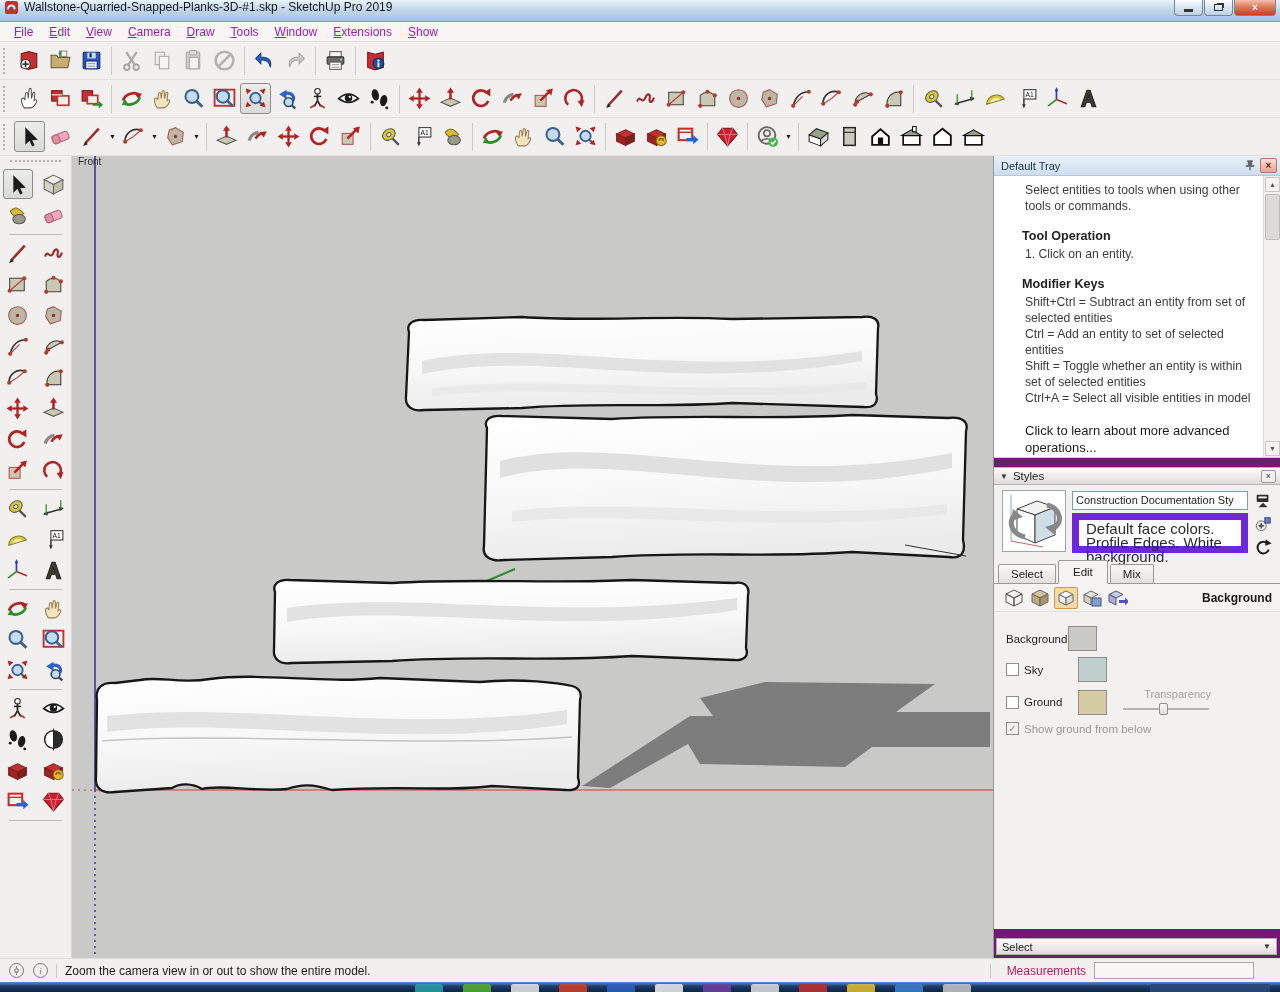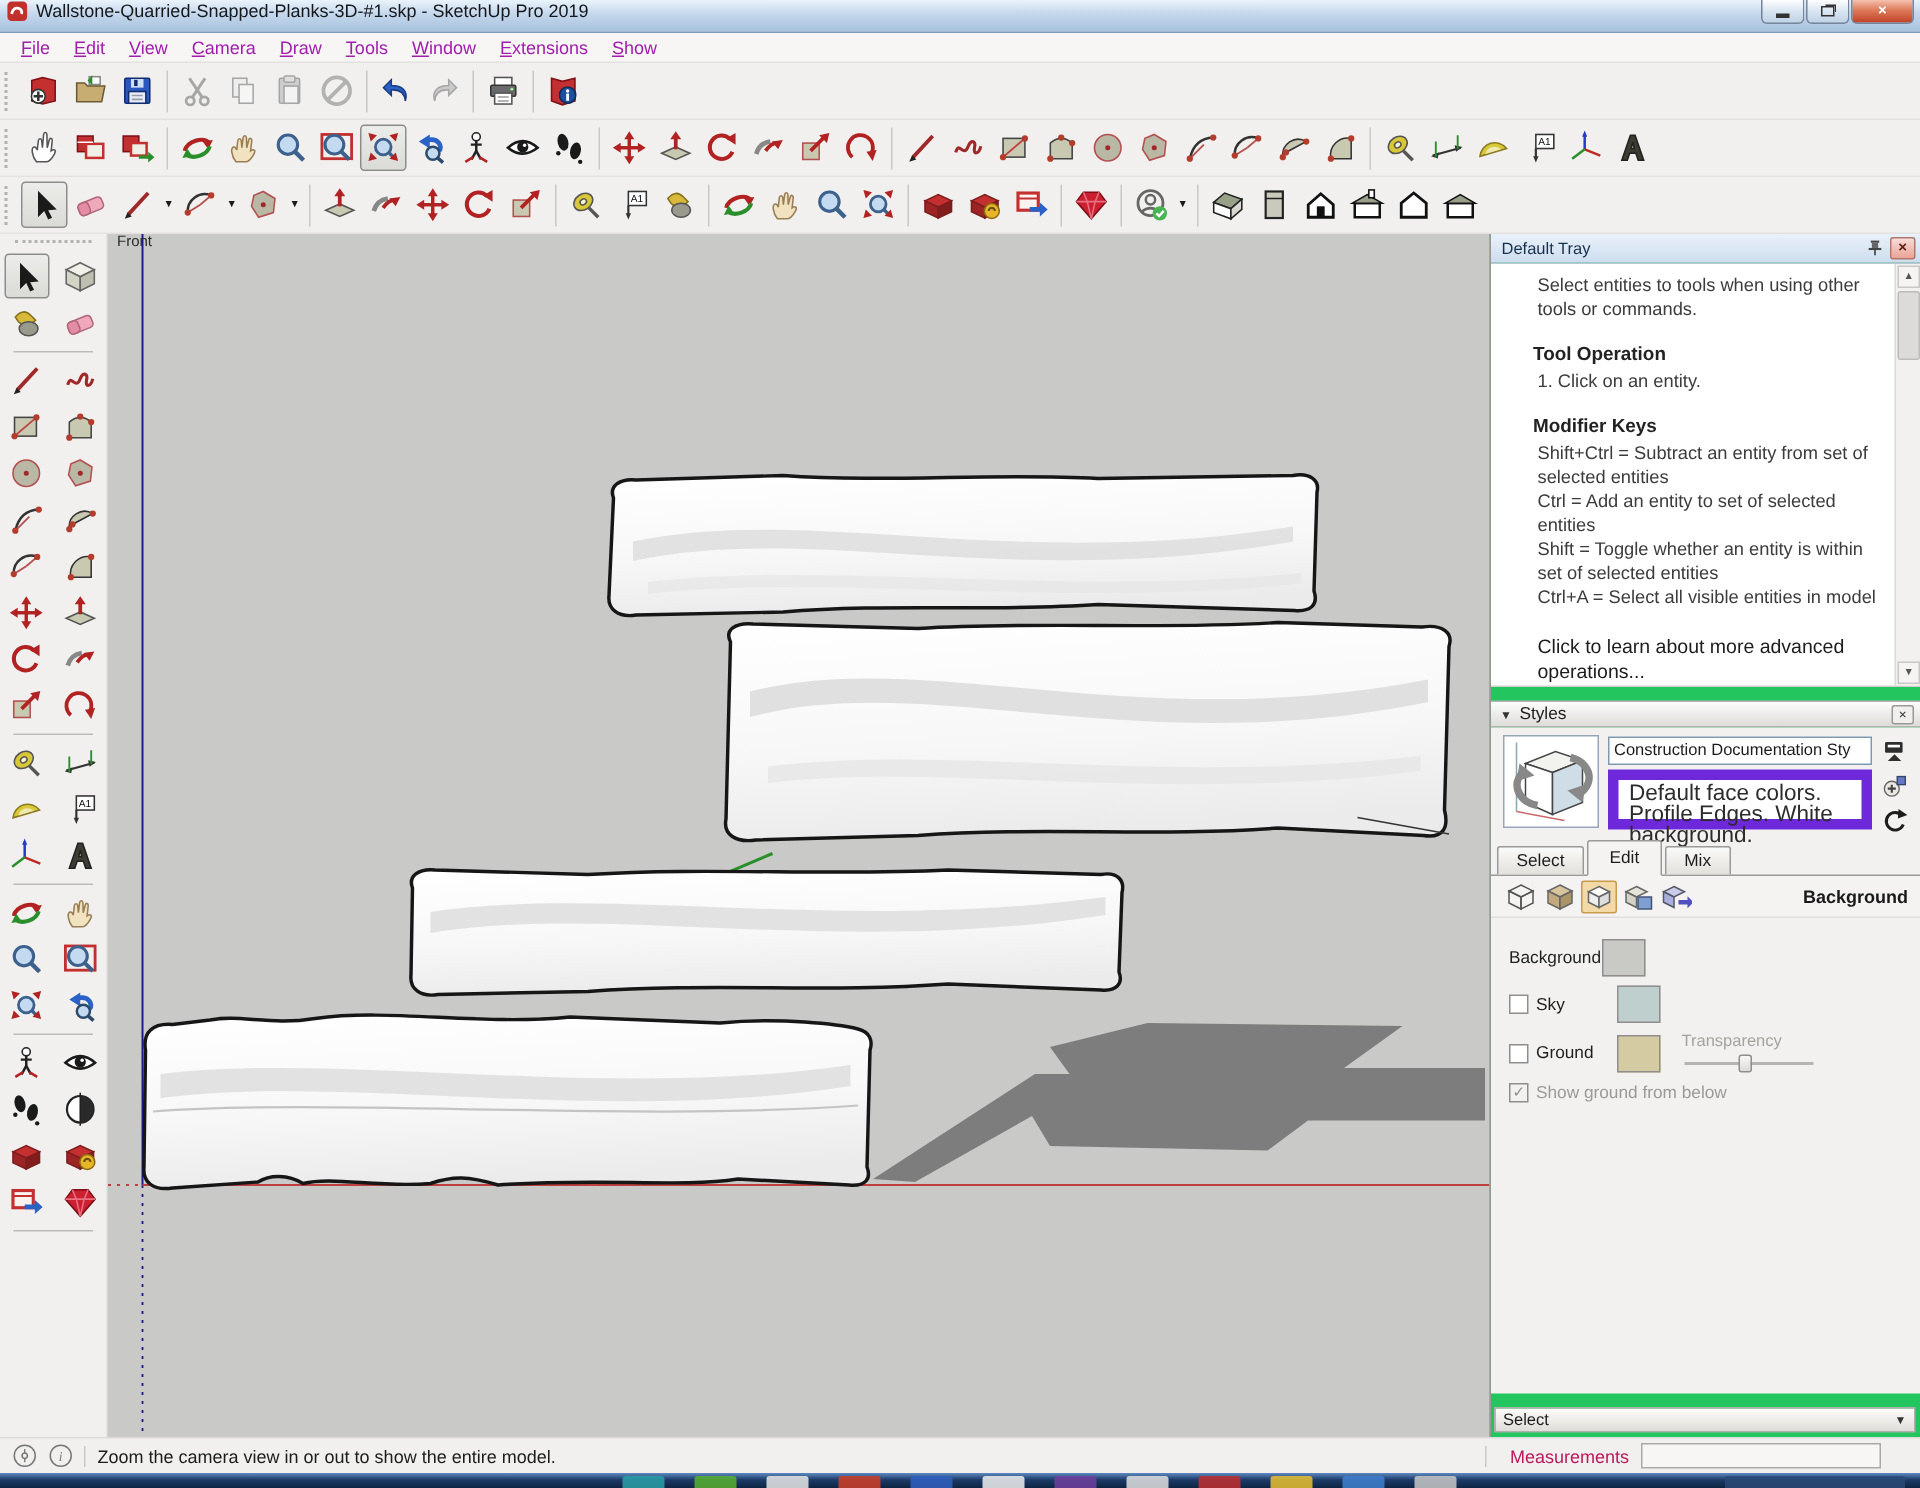--- a/index.html
+++ b/index.html
@@ -29,21 +29,21 @@
 
 #main{position:absolute;left:0;top:156px;width:1280px;height:802px;display:flex}
 #palette{width:72px;height:802px;background:#f1f0ee;border-right:1px solid #d8d7d5;padding-top:4px}
 #palette .pgrip{height:5px;border-top:2px dotted #b3b2b0;margin:0 10px 4px 10px}
 .prow{display:flex;justify-content:center;gap:6px;margin:1px 0}
 .prow .tbtn{width:30px;height:30px}
 .psep{height:1px;background:#bcbbb9;margin:4px 9px 3px 9px}
 #canvaswrap{width:921px;height:802px;position:relative;background:#c9c9c7}
 #viewlabel{position:absolute;left:6px;top:0;font-size:10px;color:#2b2b2b;z-index:5}
 
-#tray{width:287px;height:802px;background:#22c55e;border-left:1px solid #989side;position:relative}
+#tray{width:287px;height:802px;background:#701a75;border-left:1px solid #989side;position:relative}
 #trayhdr{height:20px;background:linear-gradient(#e9f1fa,#cdddee);border-bottom:1px solid #b8c6d6;display:flex;align-items:center;padding:0 3px 0 7px}
 #trayhdr .t{font-size:11px;color:#17304d;flex:1}
 .hbtn{width:17px;height:15px;display:flex;align-items:center;justify-content:center;margin-left:2px}
 .hbtn.close{border:1px solid #b2756b;background:linear-gradient(#f7ddd6,#eba396);border-radius:2px;color:#5d1f16;font-size:10px;font-weight:bold}
 #instructor{position:relative;height:282px;background:#fff;border-bottom:1px solid #d0cfcd;overflow:hidden}
 #instrtext{position:absolute;left:0;top:0;right:17px;bottom:0;padding:6px 10px 6px 31px;font-size:12.2px;color:#3c3c3c;line-height:16px}
 #instrtext h4{font-size:12.6px;color:#222;margin:14px 0 2px -3px}
 #instrtext .link{font-weight:normal;font-size:13px;color:#1c1c1c;margin-top:16px;line-height:17px}
 #iscroll{position:absolute;right:0;top:0;width:17px;bottom:0;background:#f2f1ef;border-left:1px solid #dcdbd9}
 .sarrow{position:absolute;left:1px;width:15px;height:15px;background:#f5f4f2;border:1px solid #c9c8c6;color:#555;font-size:7px;display:flex;align-items:center;justify-content:center}
@@ -69,21 +69,21 @@
 .ebtn.active{background:#f3d9a8;border-color:#c89a4e}
 #editstrip .cap{margin-left:auto;font-size:12px;font-weight:bold;color:#1a1a1a}
 #bgsettings{background:#f2f1ef;padding:14px 10px 0 12px;font-size:11.5px;color:#1f1f1f;height:317px}
 .setrow{display:flex;align-items:center;margin-bottom:6px}
 .setrow .lab{width:62px}
 .swatch{width:29px;height:25px;border:1px solid #8f8e8c}
 .cb{width:13px;height:13px;border:1px solid #8f8e8c;background:#fff;margin-right:5px;flex:none;font-size:10px;line-height:11px;text-align:center;color:#8a8a88}
 .cb.checked{background:#f2f1ef}
 .dim{color:#9a9996}
 #transblock{margin-left:14px;width:90px}
-#transblock .tl{font-size:11px;color:#a4a3a0;text-align:left}
+#transblock .tl{font-size:11px;color:#a4a3a0;text-align:right}
 #slider{position:relative;height:14px;margin-top:2px}
 #slider .track{position:absolute;left:2px;right:2px;top:6px;height:2px;background:#b5b4b2}
 #slider .thumb{position:absolute;left:38px;top:1px;width:9px;height:12px;background:linear-gradient(#f8f8f6,#dcdbd9);border:1px solid #8f8e8c;border-radius:2px}
 #selectbar{position:absolute;left:2px;right:3px;bottom:3px;height:17px;background:linear-gradient(#fcfcfb,#dfddd9);border:1px solid #b0afad;display:flex;align-items:center;padding:0 5px}
 #selectbar .t{font-size:11px;color:#1c1c1c;flex:1}
 #selectbar .arr{font-size:8px;color:#333}
 
 #statusbar{position:absolute;left:0;top:958px;width:1280px;height:24px;background:#f1f0ee;border-top:1px solid #dddcda;display:flex;align-items:center}
 .scirc{width:15px;height:15px;border:1.5px solid #777;border-radius:50%;margin-left:9px;display:flex;align-items:center;justify-content:center;font-size:9px;color:#777;font-family:"Liberation Serif",serif;font-style:italic}
 .vsep{width:1px;height:14px;background:#c9c8c6;margin:0 8px}

